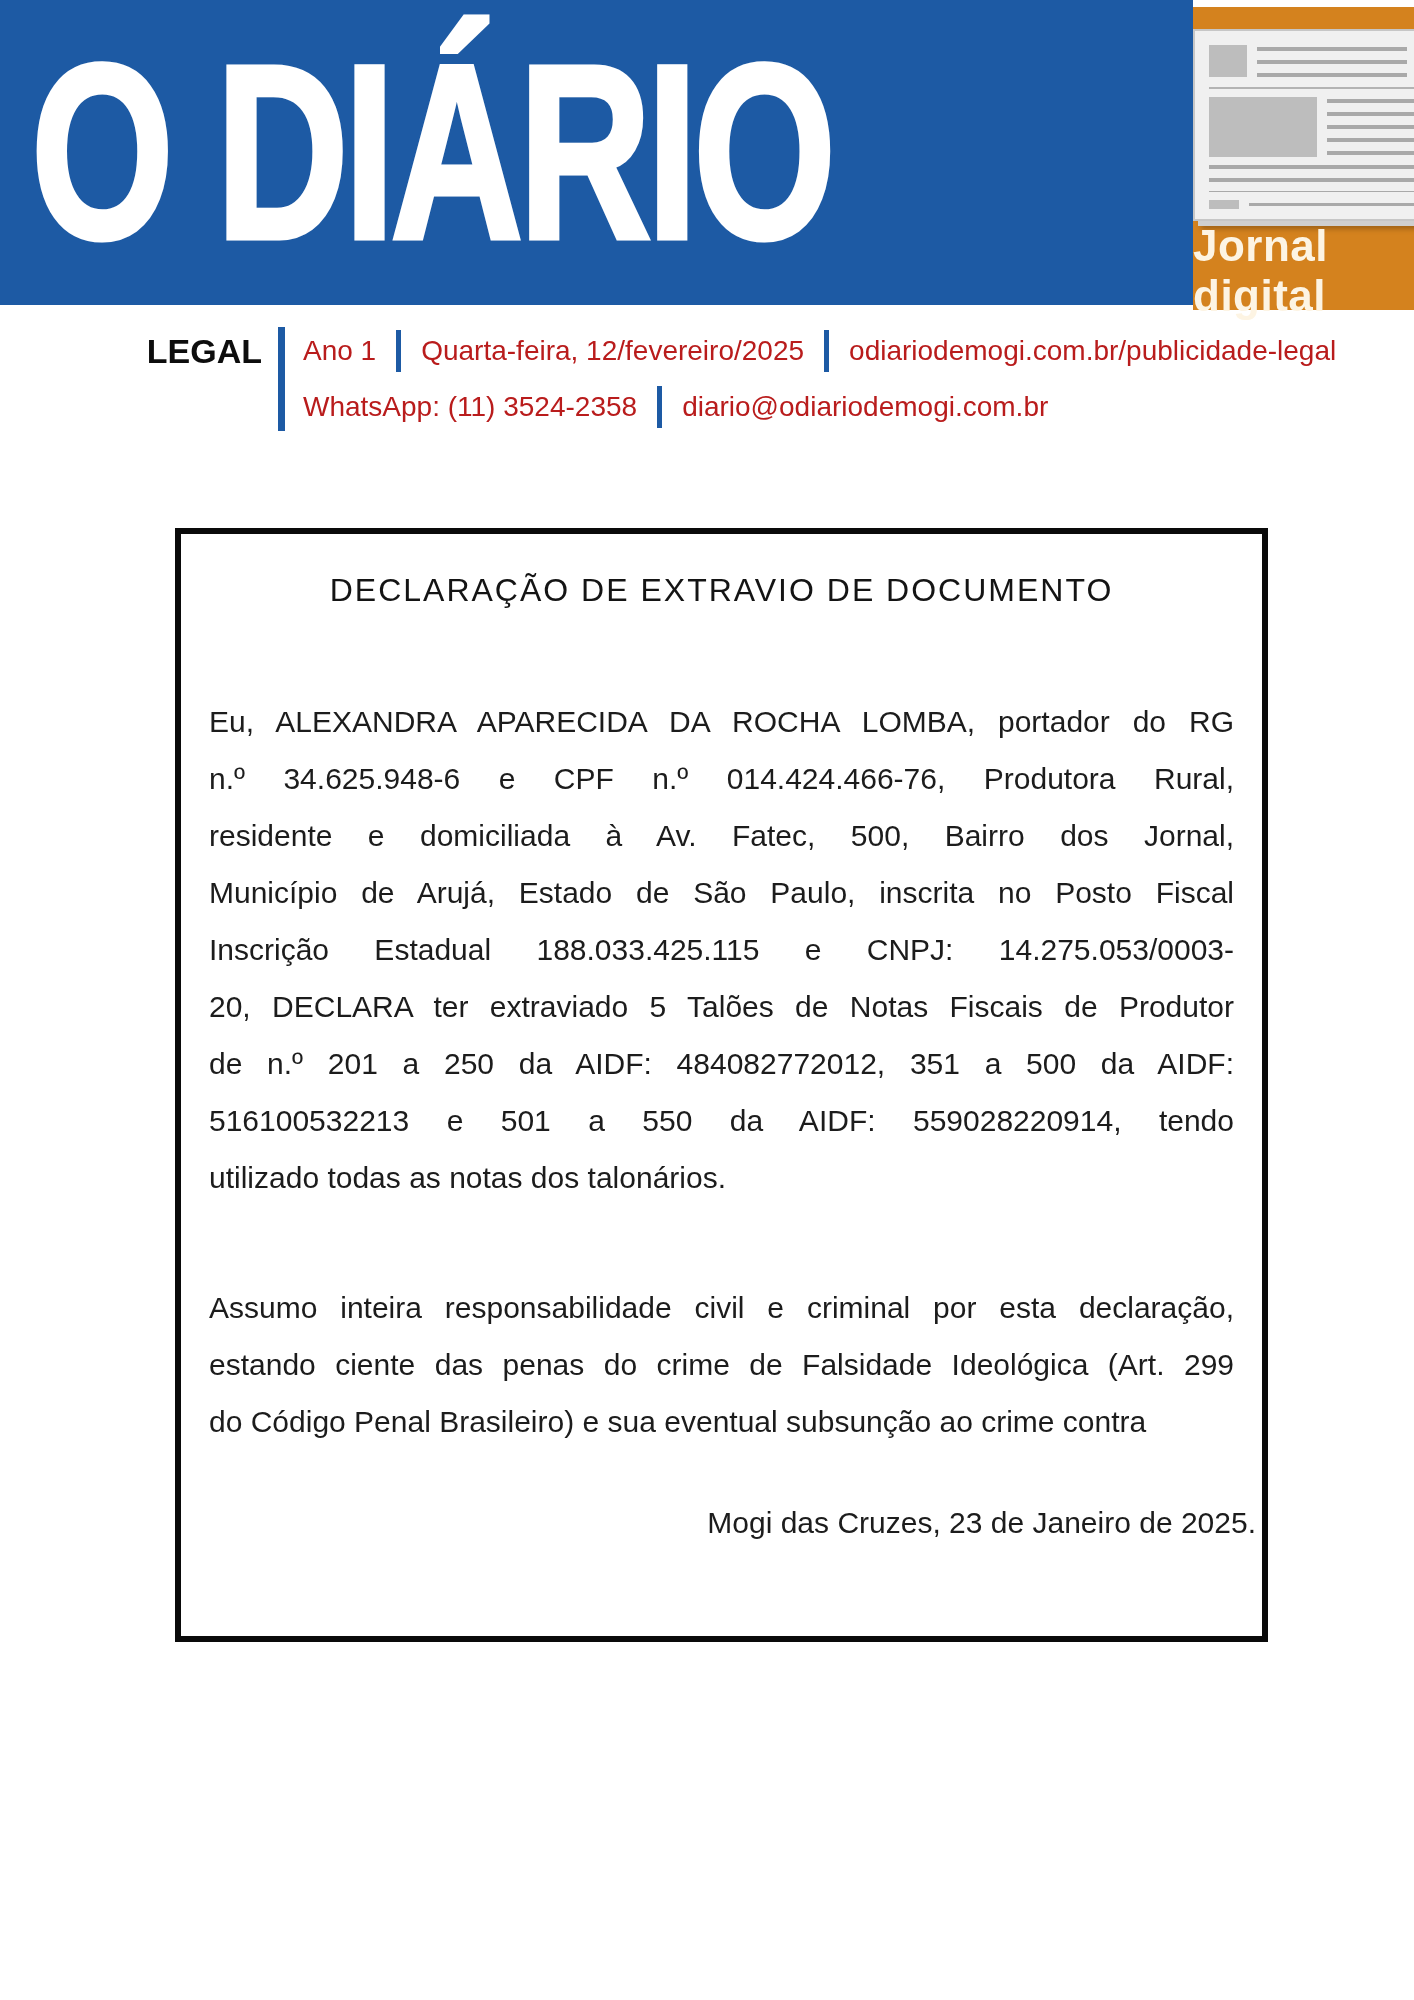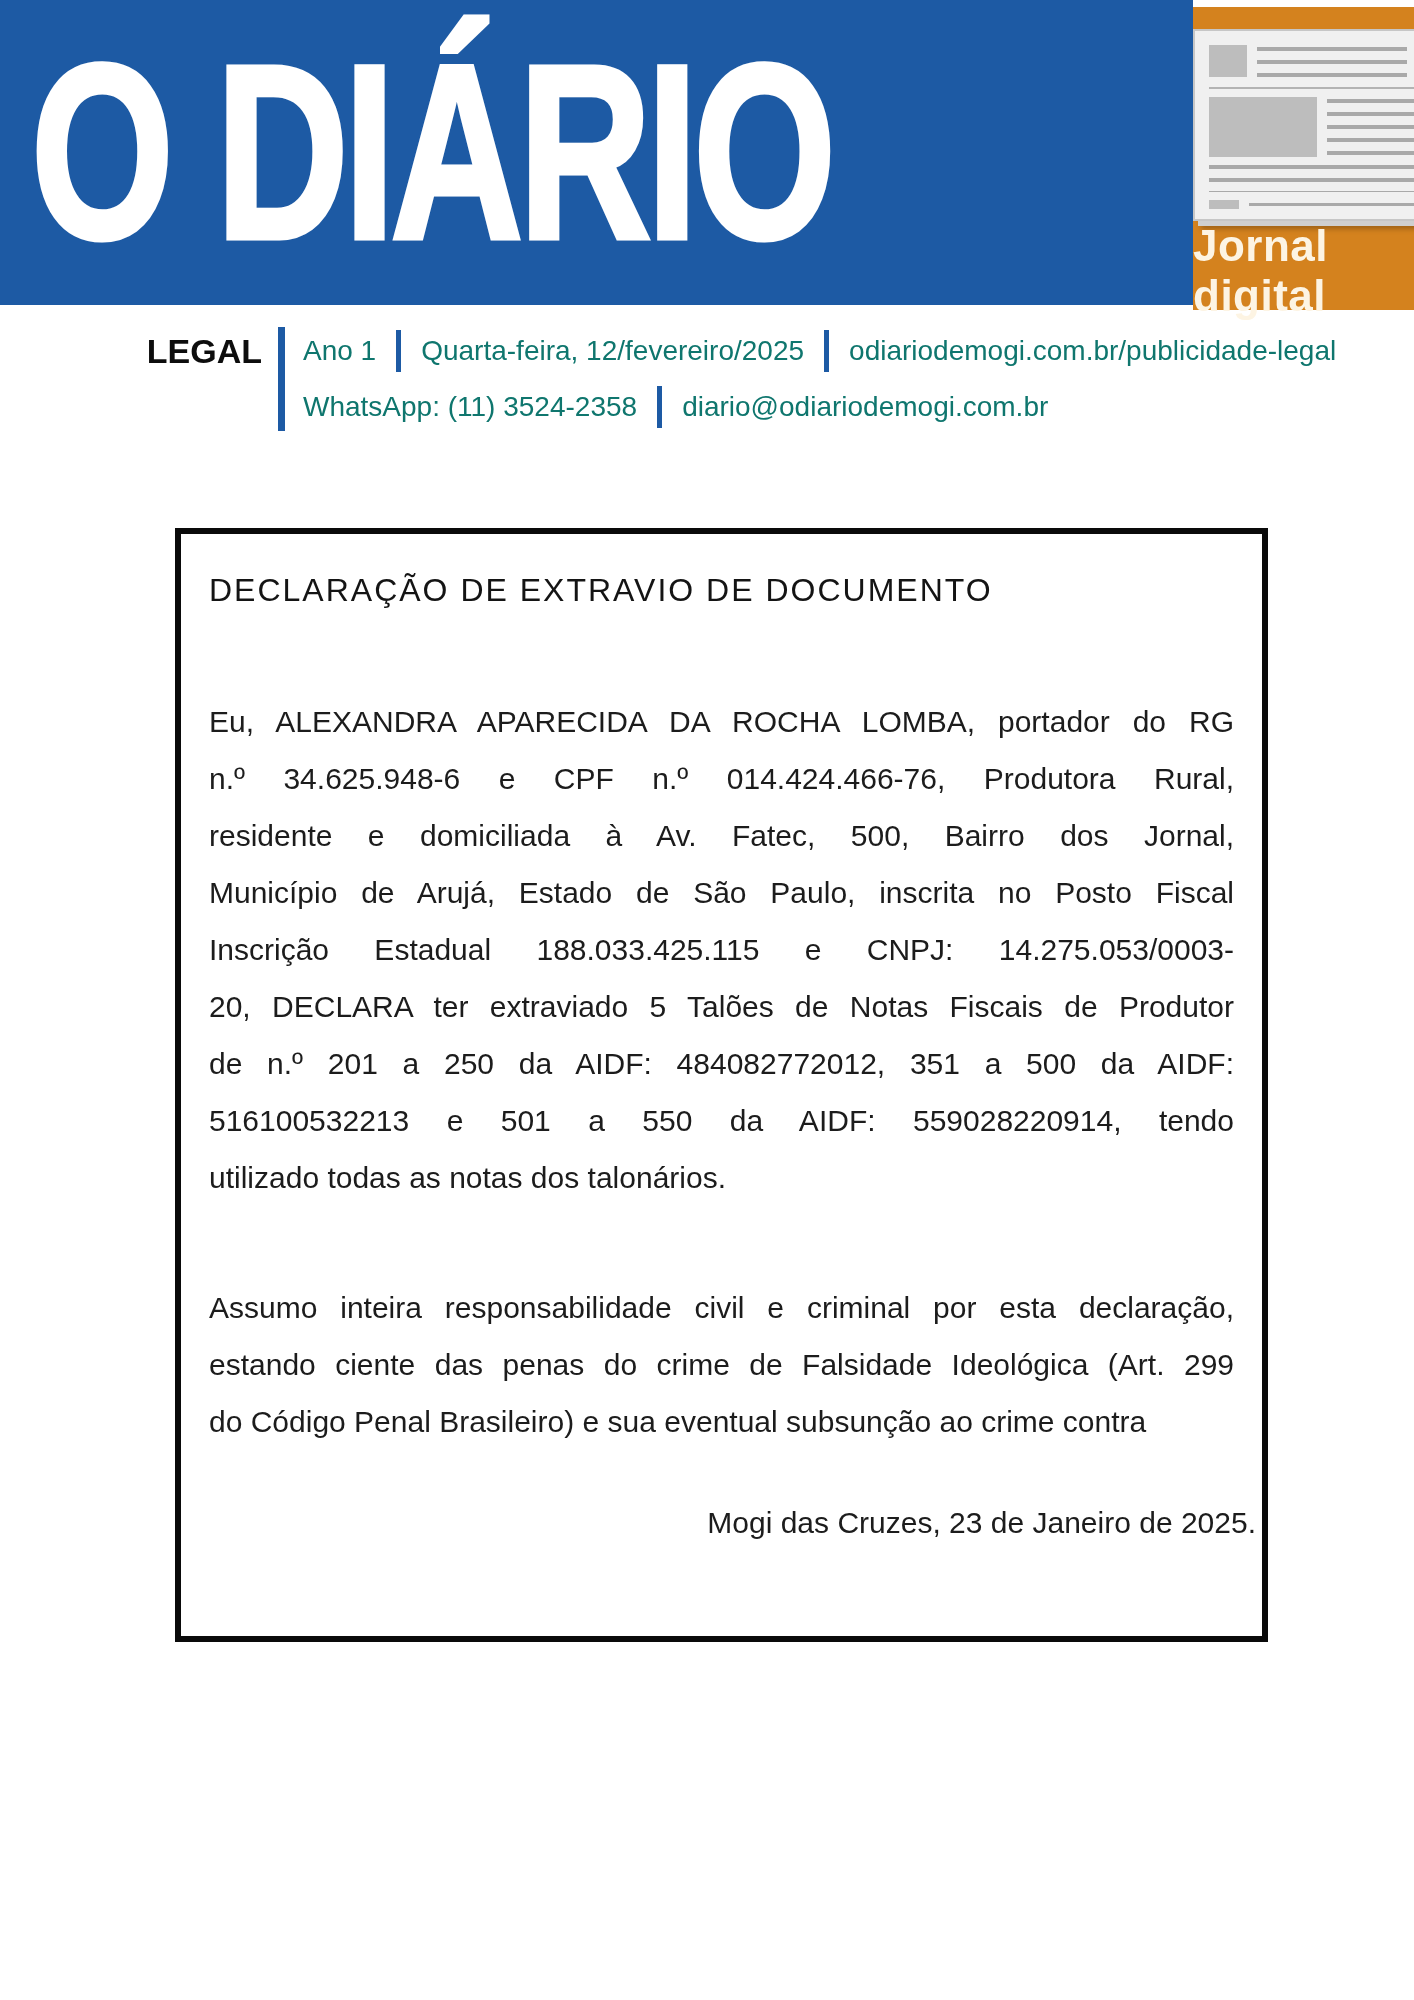--- a/index.html
+++ b/index.html
@@ -48,34 +48,34 @@
   }
 
   
   .masthead { display:flex; align-items:stretch; margin-top:13px; padding-left:12px; }
   .section-title {
     width:250px; text-align:right; font-weight:700; color:#0d0d0d;
     font-size:34px; line-height:56px; letter-spacing:0;
   }
   .big-bar { width:7px; background:#1d5aa4; margin:4px 0 4px 16px; }
   .meta-rows { display:flex; flex-direction:column; justify-content:space-between; padding-left:18px; }
-  .meta-row { display:flex; align-items:center; height:56px; font-size:28px; color:#0f766e; }
+  .meta-row { display:flex; align-items:center; height:56px; font-size:28px; color:#b91c1c; }
   .meta-item { display:flex; align-items:center; white-space:nowrap; }
   .meta-item:not(:first-child)::before {
     content:""; display:inline-block; width:5px; height:42px; background:#1d5aa4;
     margin:0 20px;
   }
 
   
   .notice-box {
     position:absolute; left:175px; top:528px; width:1093px; height:1114px;
     border:6px solid #0a0a0a; background:#ffffff; padding:30px 28px 0 28px;
   }
   .notice-title {
-    font-size:32px; letter-spacing:2px; color:#141414;
+    text-align:center; font-size:32px; letter-spacing:2px; color:#141414;
     margin-top:8px; font-weight:400;
   }
   .para { margin-top:84px; font-size:30px; line-height:57px; color:#1c1c1c; }
   .para .line { text-align:justify; text-align-last:justify; white-space:normal; }
   .para .line:last-child { text-align-last:left; }
   .para2 { margin-top:73px; }
   .dateline {
     margin-top:56px; text-align:right; font-size:30px; color:#1c1c1c;
     margin-right:-22px; white-space:nowrap;
   }

